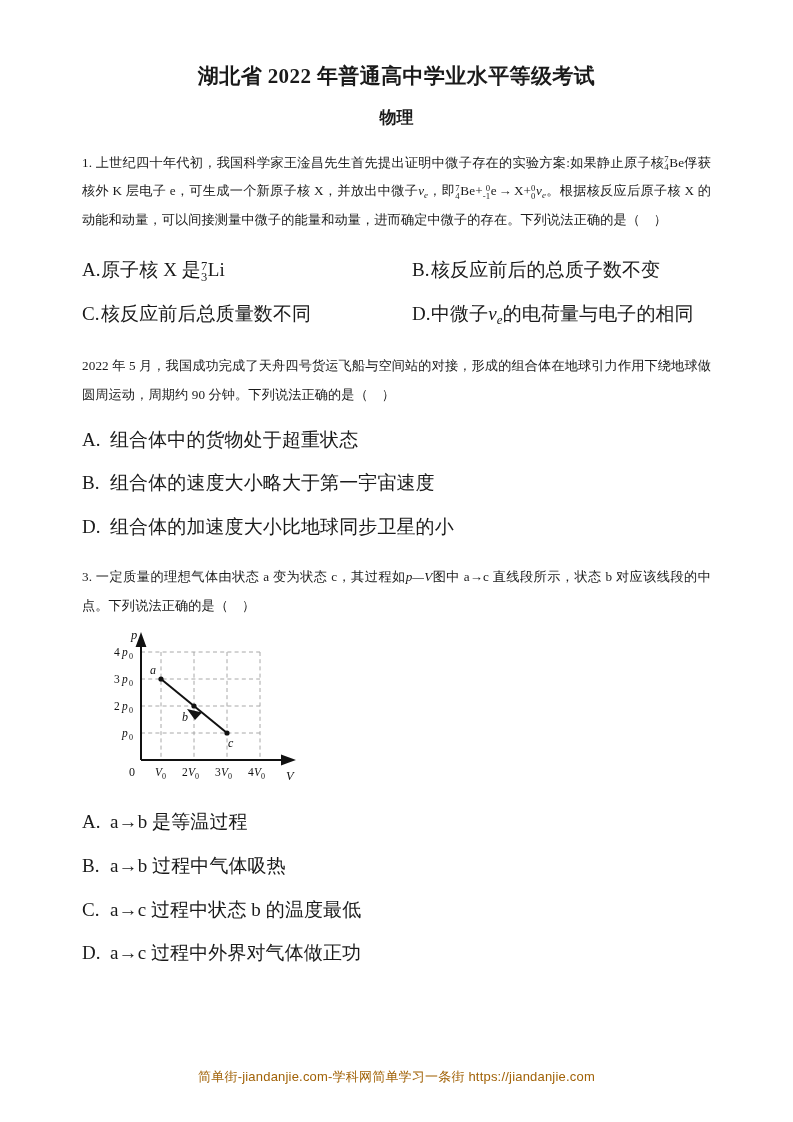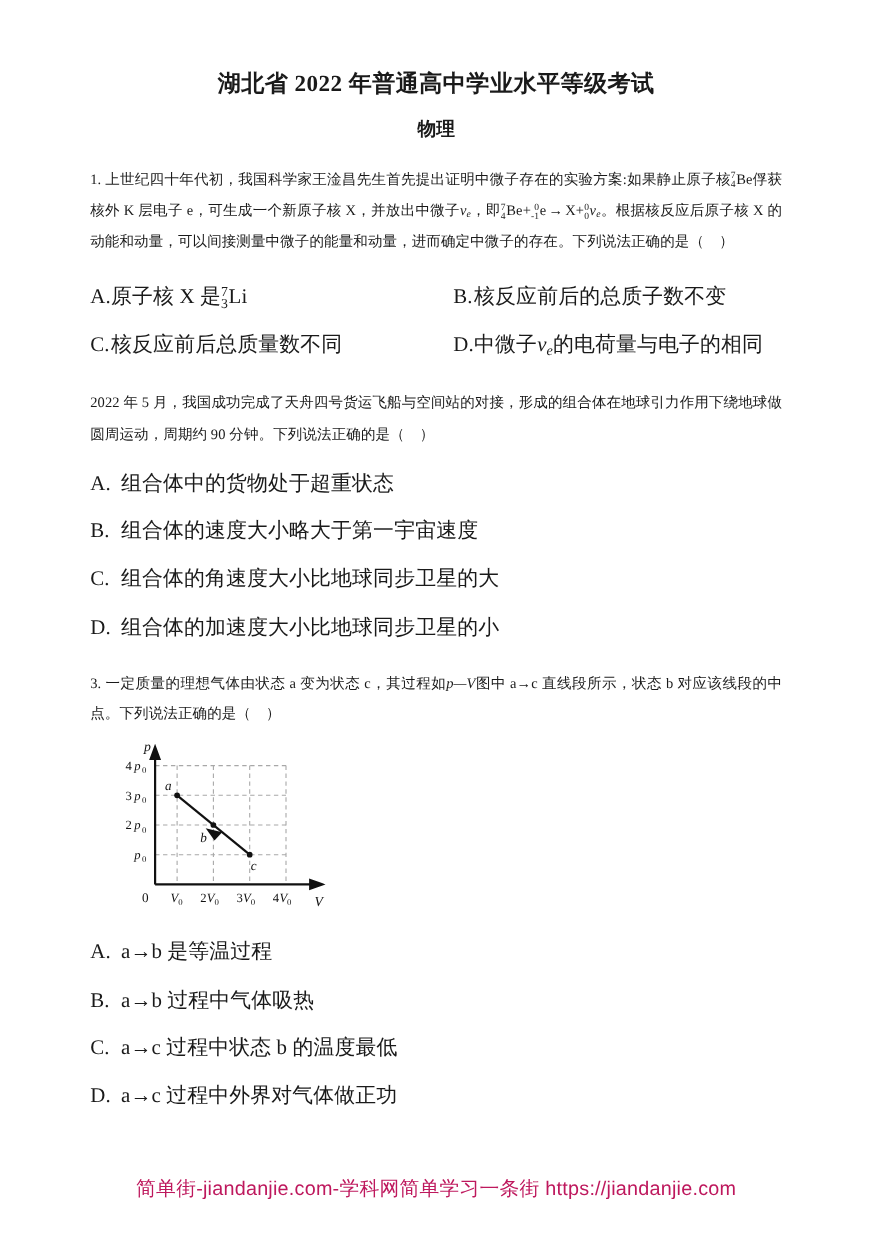--- a/index.html
+++ b/index.html
@@ -120,22 +120,22 @@
     height: 165px;
   }
 
   
   .footer {
     position: absolute;
     left: 0;
     top: 1068px;
     width: 793px;
     text-align: center;
-    font-size: 18px;
-    color: #be185d;
+    font-size: 13px;
+    color: #a16207;
     font-family: "Liberation Sans", sans-serif;
     letter-spacing: 0.2px;
   }
 </style>
 </head>
 <body>
 
 <div class="page">
 
   <div class="doc-title">湖北省 2022 年普通高中学业水平等级考试</div>
@@ -154,21 +154,20 @@
     <div class="opt"><span class="opt-label">D.</span><span>中微子</span><span class="mi">ν</span><span class="sub">e</span><span>的电荷量与电子的相同</span></div>
   </div>
 
   <div class="question q2">
     <span>2022 年 5 月，我国成功完成了天舟四号货运飞船与空间站的对接，形成的组合体在地球引力作用下绕地球做圆周运动，周期约 90 分钟。下列说法正确的是</span><span class="blank-paren">（    ）</span>
   </div>
 
   <div class="options q2-options opt-col">
     <div class="opt"><span class="opt-label">A.</span><span class="opt-indent">组合体中的货物处于超重状态</span></div>
     <div class="opt"><span class="opt-label">B.</span><span class="opt-indent">组合体的速度大小略大于第一宇宙速度</span></div>
-    <div class="opt"><span class="opt-label">C.</span><span class="opt-indent">组合体的角速度大小比地球同步卫星的大</span></div>
     <div class="opt"><span class="opt-label">D.</span><span class="opt-indent">组合体的加速度大小比地球同步卫星的小</span></div>
   </div>
 
   <div class="question q3">
     <span>3.</span>
     <span>一定质量的理想气体由状态 a 变为状态 c，其过程如</span><span class="mi">p—V</span><span>图中 a→c 直线段所示，状态 b 对应该线段的中点。下列说法正确的是</span><span class="blank-paren">（    ）</span>
   </div>
 
   <div class="figure-wrap">
     <div class="pv-figure">

